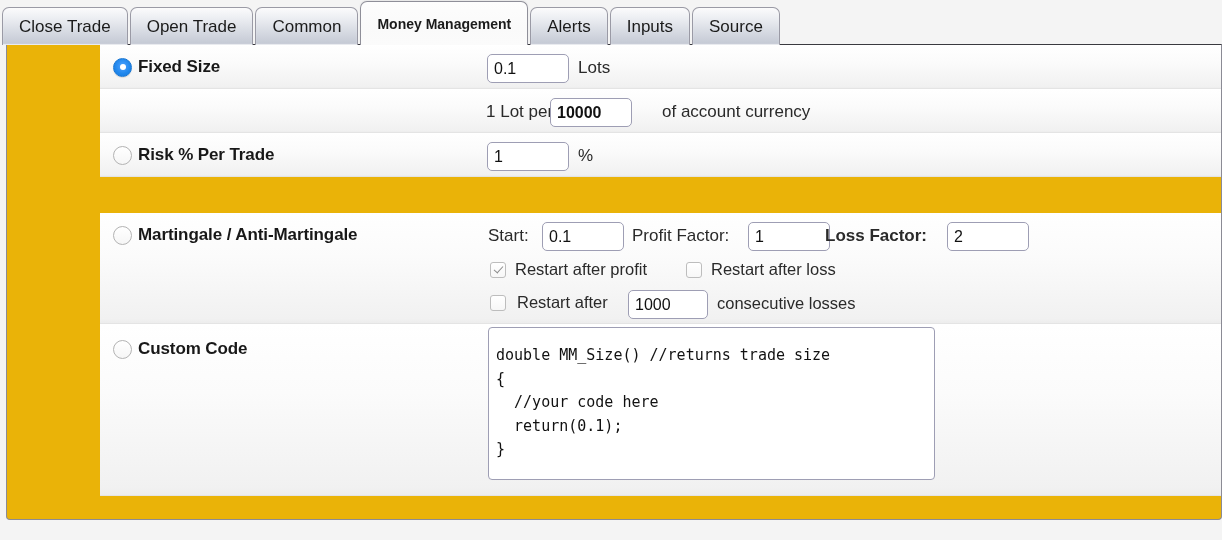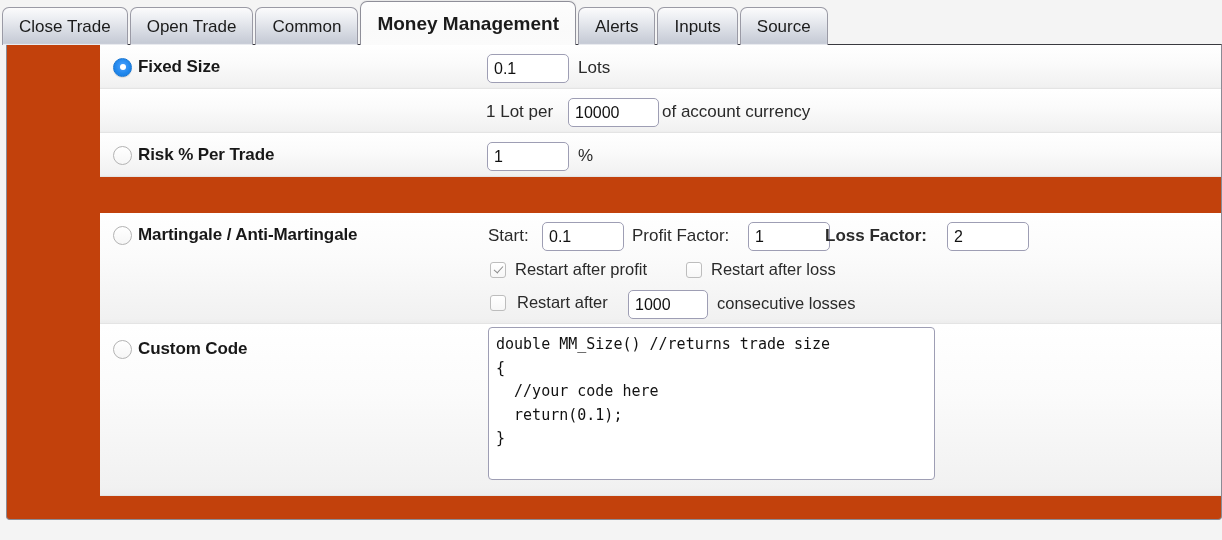--- a/index.html
+++ b/index.html
@@ -50,36 +50,36 @@
     cursor: pointer;
     white-space: nowrap;
     box-shadow: 0 -1px 1px rgba(255,255,255,0.7) inset;
   }
 
   .tab:first-child { margin-left: 2px; }
 
   .tab.active {
     height: 44px;
     font-weight: bold;
-    font-size: 19px;
+    font-size: 14px;
     background: linear-gradient(to bottom, #fdfdfd 0%, #fafafa 60%, #fbfbfb 100%);
     border-color: #8f8f99;
     z-index: 10;
     box-shadow: 0 -1px 2px rgba(0,0,0,0.06);
   }
 
   
   .panel {
     position: absolute;
     left: 6px;
     top: 44px;
     width: 1216px;
     height: 476px;
     box-sizing: border-box;
-    background: #c2410c;
+    background: #eab308;
     border: 1px solid #8b8b95;
     border-top: 1px solid #3a3a3f;
     border-radius: 0 0 4px 4px;
     overflow: hidden;
   }
 
   .rows {
     position: absolute;
     left: 93px;
     top: 0;
@@ -195,21 +195,21 @@
 
   .codearea {
     box-sizing: border-box;
     border: 1px solid #9e9eb4;
     border-radius: 4px;
     background: #ffffff;
     font-family: "DejaVu Sans Mono", monospace;
     font-size: 15px;
     line-height: 23.5px;
     color: #111111;
-    padding: 5px 7px;
+    padding: 16px 7px;
     white-space: pre;
     overflow: hidden;
     outline: none;
     resize: none;
     cursor: text;
   }
 
   .abs { position: absolute; }
 </style>
 </head>
@@ -248,21 +248,21 @@
         <div class="row-line abs" style="left:13px; top:12px;">
           <span class="radio checked"></span>
           <span class="opt-label">Fixed Size</span>
         </div>
         <input class="field abs" style="left: 387px; top: 9px; width: 82px;" value="0.1">
         <span class="plain abs" style="left:478px; top:13px;">Lots</span>
       </div>
 
       <div class="row" style="height:44px;">
         <span class="plain abs" style="left:386px; top:13px;">1 Lot per</span>
-        <input class="field abs" style="left: 468px; top: 9px; width: 91px;" value="10000">
+        <input class="field abs" style="left: 450px; top: 9px; width: 82px; font-weight: bold;" value="10000">
         <span class="plain abs" style="left:562px; top:13px;">of account currency</span>
       </div>
 
       <div class="row" style="height:44px;">
         <div class="row-line abs" style="left:13px; top:12px;">
           <span class="radio"></span>
           <span class="opt-label">Risk % Per Trade</span>
         </div>
         <input class="field abs" style="left: 387px; top: 9px; width: 82px;" value="1">
         <span class="plain abs" style="left:478px; top:13px;">%</span>

